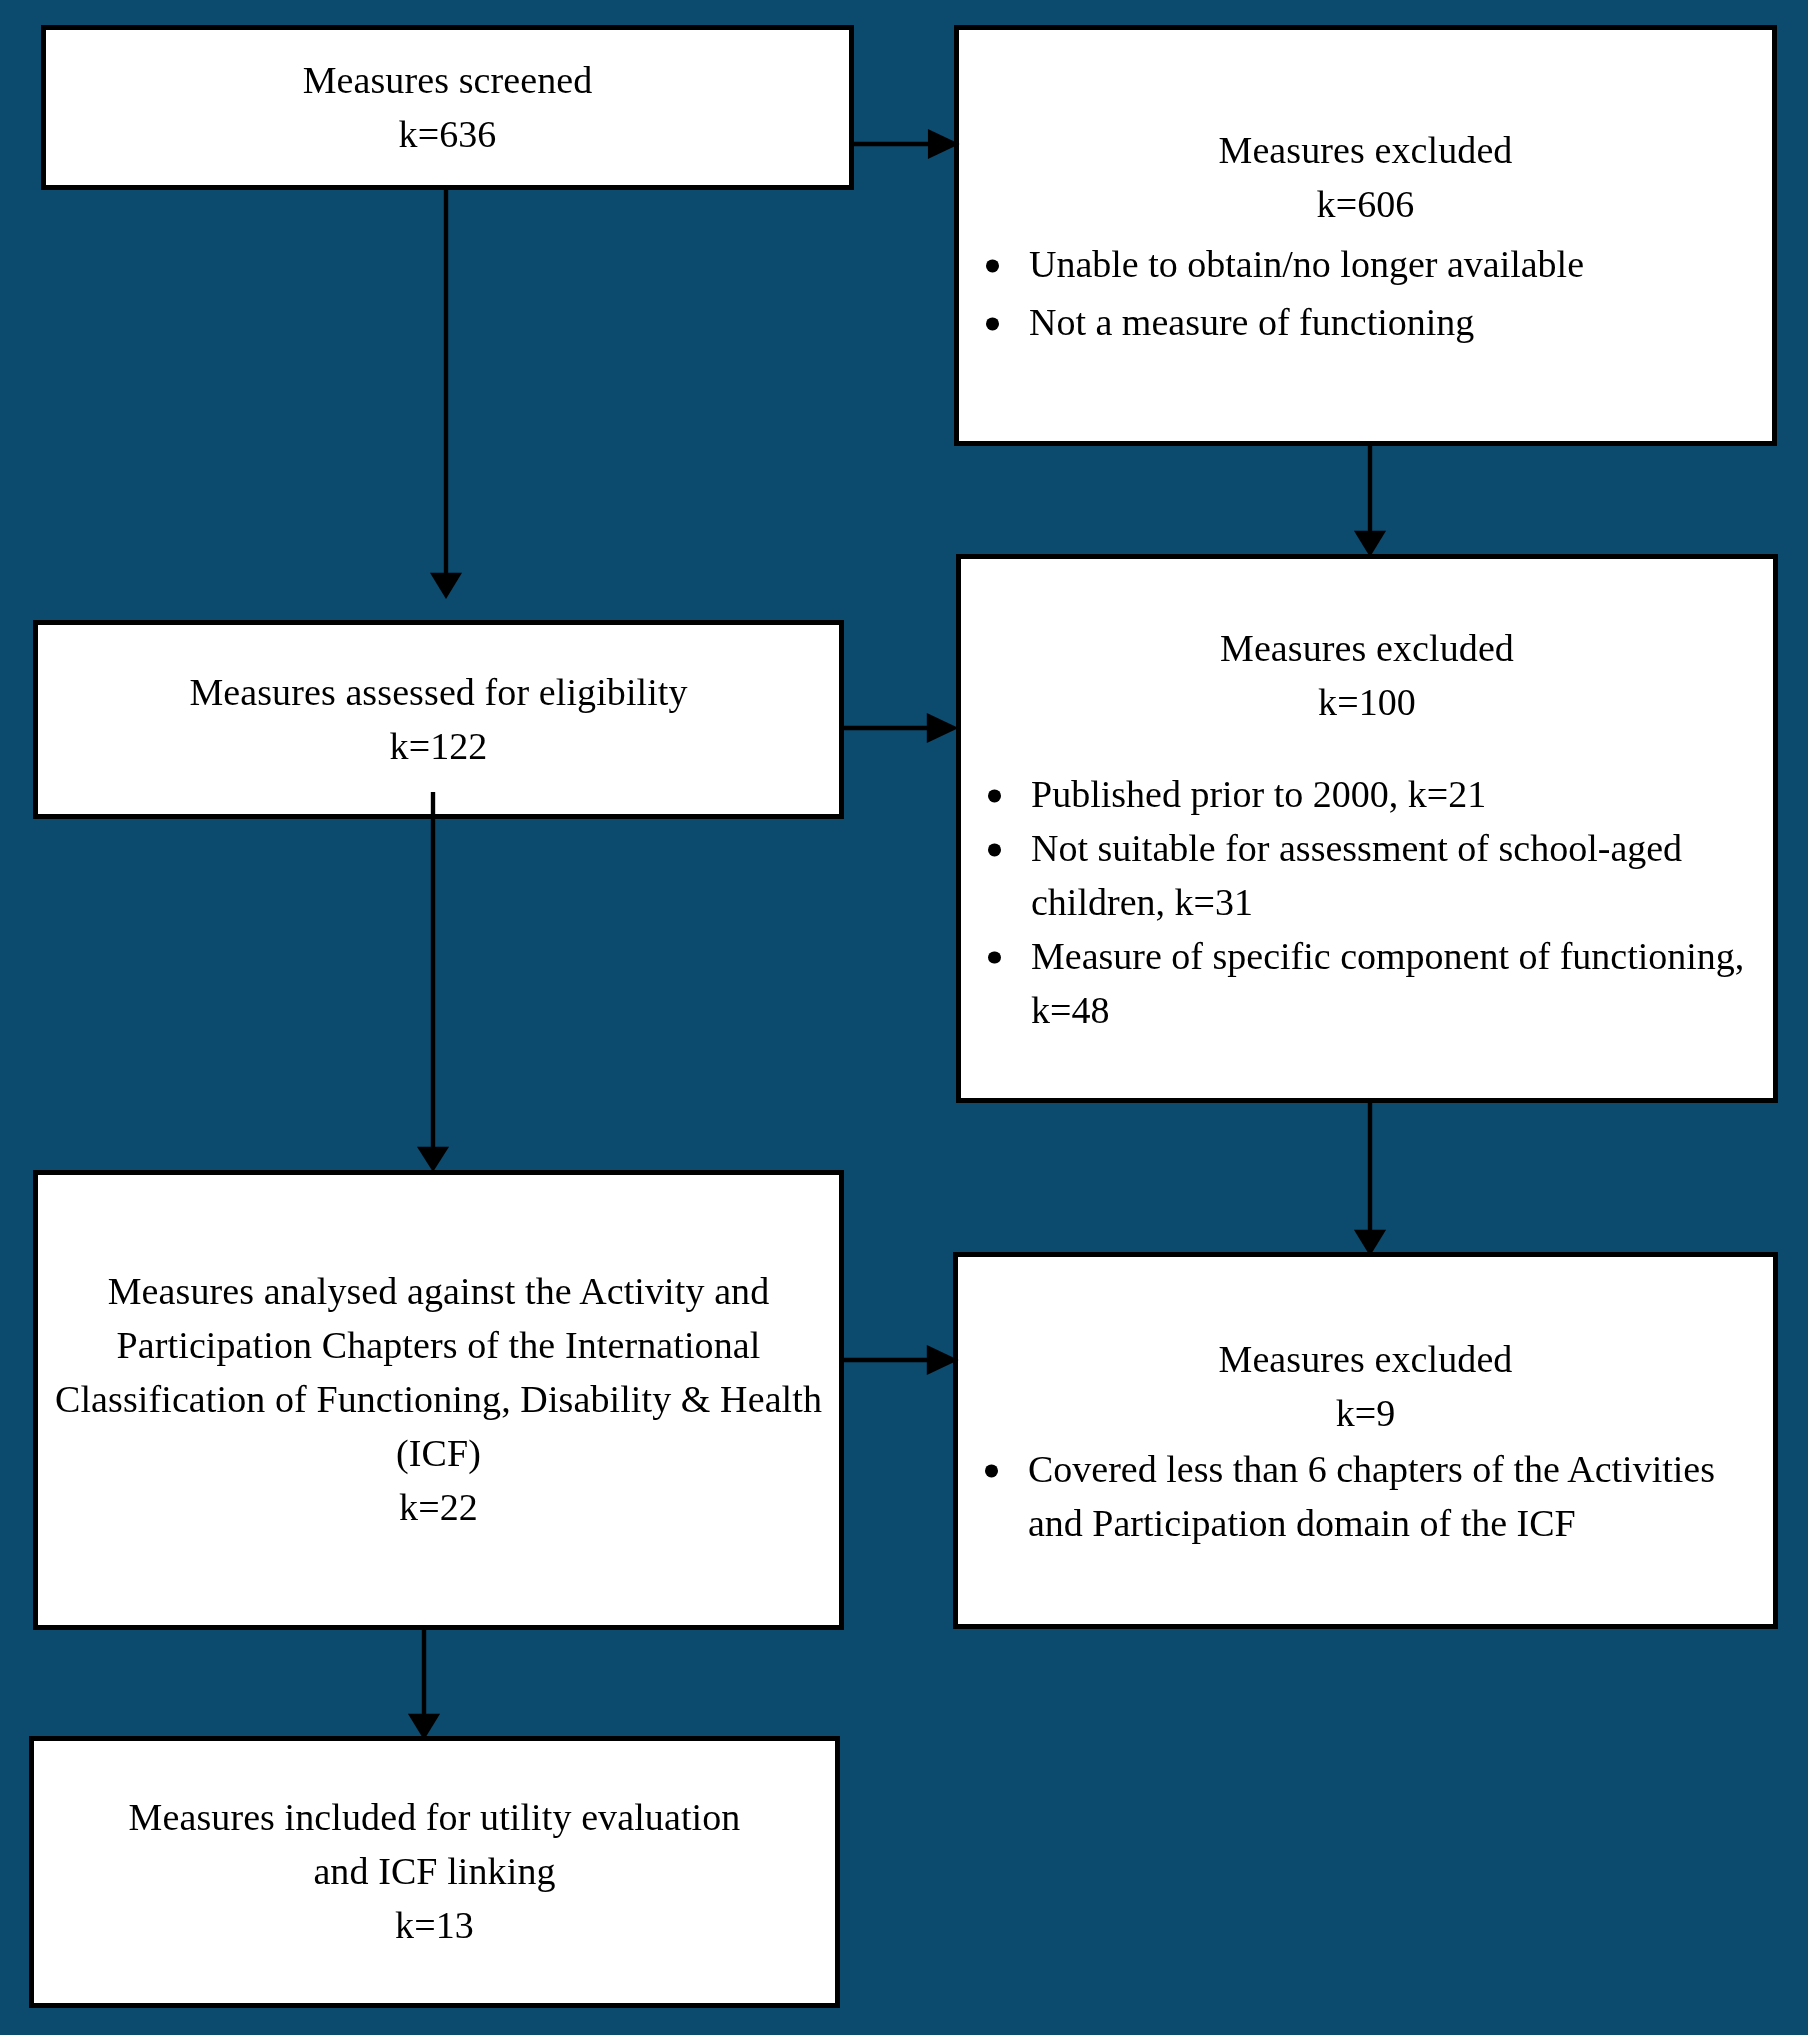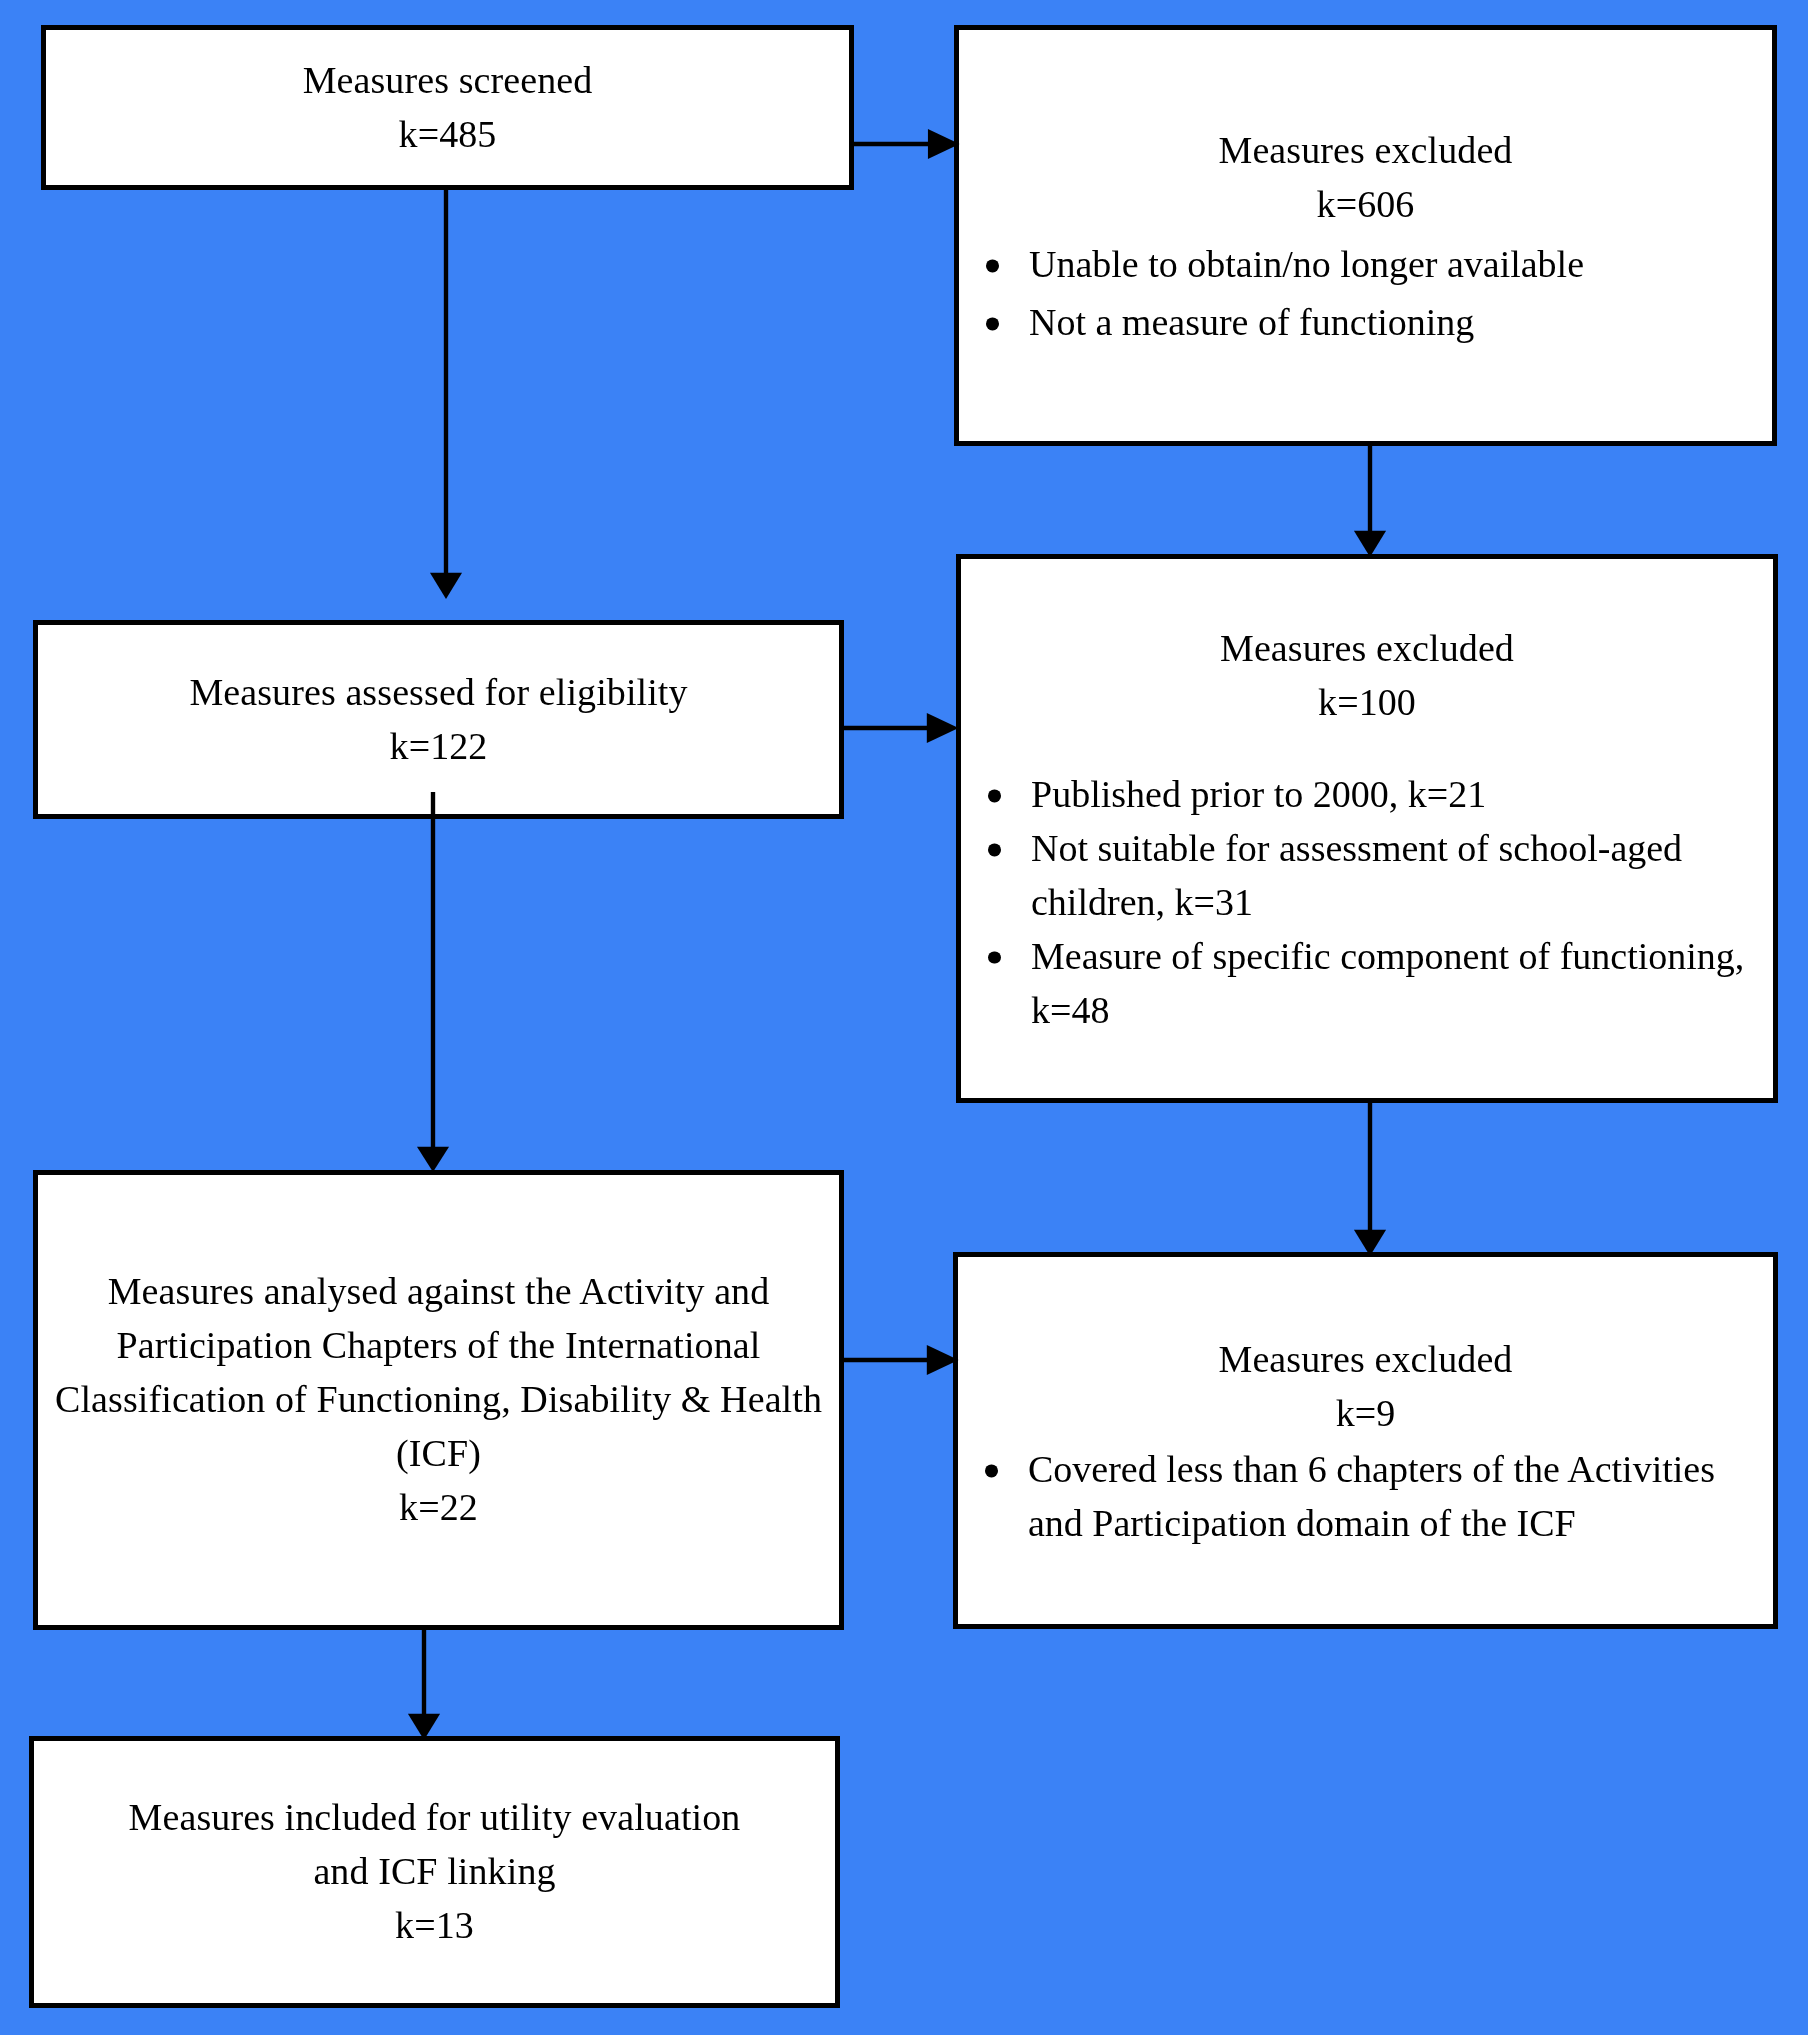--- a/index.html
+++ b/index.html
@@ -4,21 +4,21 @@
 <style>
   html, body {
     margin: 0;
     padding: 0;
     background: #ffffff;
   }
   #canvas {
     position: relative;
     width: 1808px;
     height: 2035px;
-    background: #3b82f6;
+    background: #0c4a6e;
     font-family: "Liberation Serif", "DejaVu Serif", serif;
     color: #000000;
     overflow: hidden;
   }
   .box {
     position: absolute;
     box-sizing: border-box;
     border: 5.3px solid #000000;
     background: #ffffff;
     display: flex;
@@ -65,21 +65,21 @@
   .conn svg { display: block; overflow: visible; }
 </style>
 </head>
 <body>
 
 <div id="canvas">
 
   <div class="box" style="left:41px; top:25px; width:813px; height:165px;">
     <div class="box-body">
       <div class="ctr">Measures screened</div>
-      <div class="ctr">k=485</div>
+      <div class="ctr">k=636</div>
     </div>
   </div>
 
   <div class="box" style="left:954px; top:25px; width:823px; height:421px;">
     <div class="box-body" style="padding-top:2.9px;">
       <div class="ctr">Measures excluded</div>
       <div class="ctr">k=606</div>
       <ul class="bullets" style="margin-top:6.8px;">
         <li>
           <span class="dot"></span>

